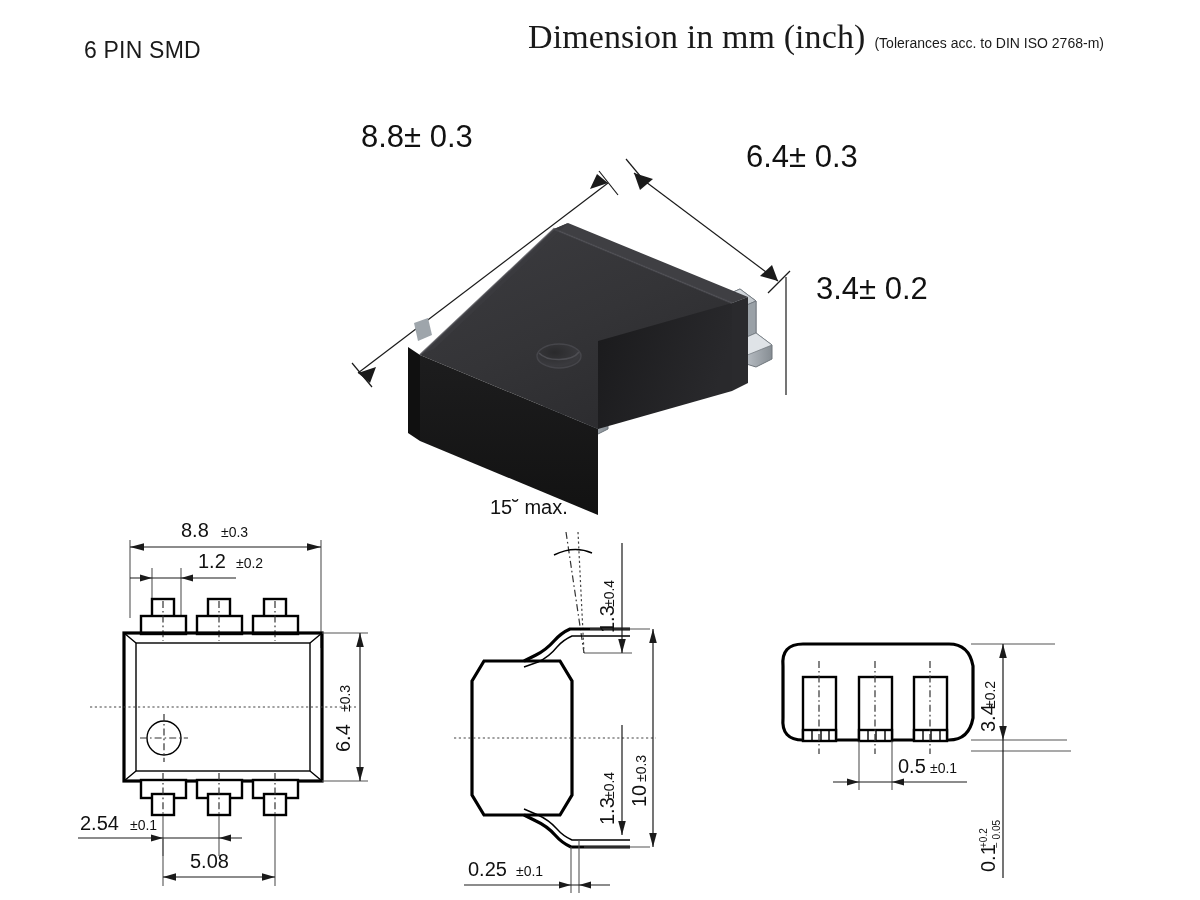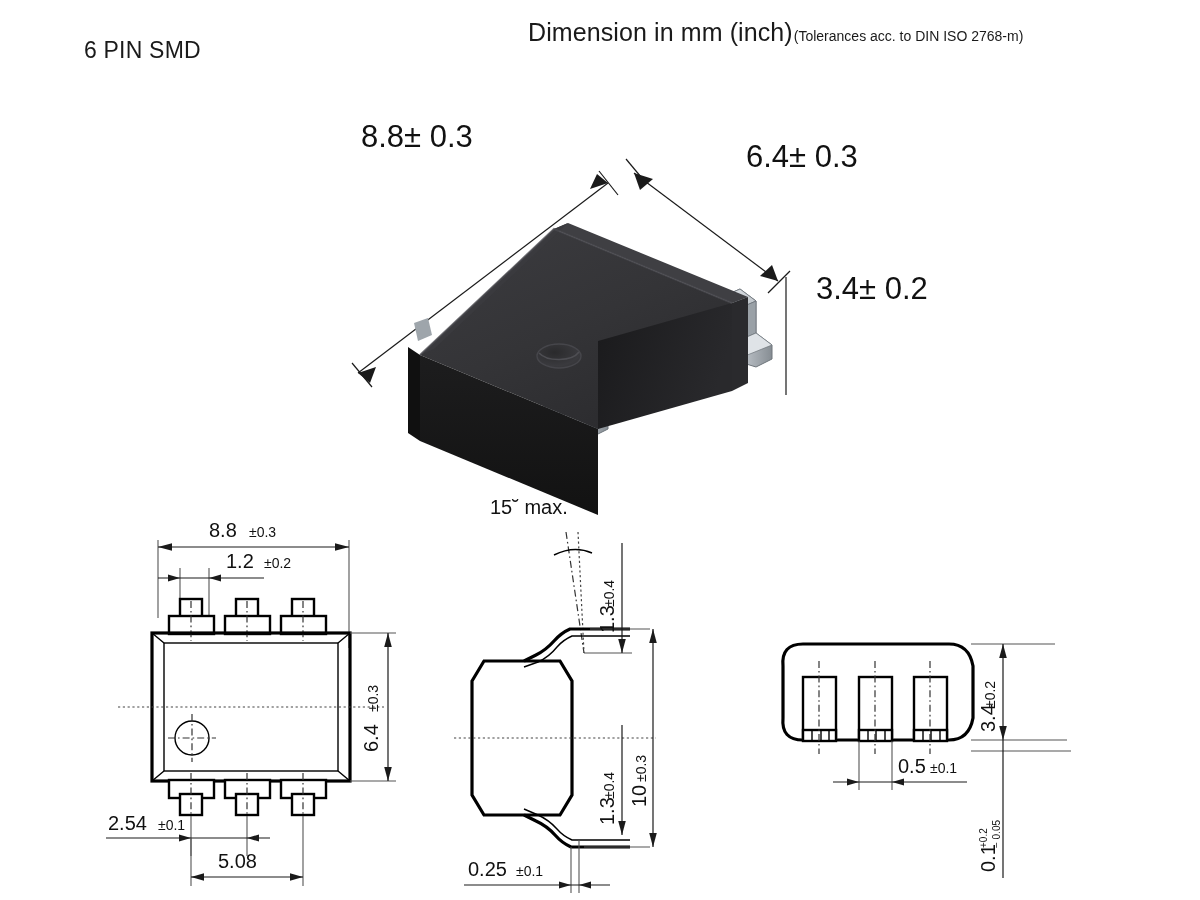--- a/index.html
+++ b/index.html
@@ -33,32 +33,33 @@
   }
   .hdr-right {
     position: absolute;
     left: 528px;
     top: 18px;
     white-space: nowrap;
     display: flex;
     align-items: baseline;
   }
   .hdr-right .big {
-    font-size: 25px;
+    font-size: 34px;
     letter-spacing: 0.1px;
+    font-family: Liberation Serif, serif;
   }
   .hdr-right .small {
     font-size: 14px;
-    margin-left: 1px;
+    margin-left: 9px;
     letter-spacing: 0px;
   }
   
   .stage { position: absolute; }
   #stage-iso   { left: 316px; top: 95px;  width: 720px; height: 400px; }
-  #stage-top   { left: 96px;  top: 500px; width: 340px; height: 400px; }
+  #stage-top   { left: 68px;  top: 500px; width: 340px; height: 400px; }
   #stage-side  { left: 450px; top: 495px; width: 290px; height: 405px; }
   #stage-front { left: 755px; top: 630px; width: 330px; height: 270px; }
 
   svg { display: block; overflow: visible; }
   svg text {
     font-family: "Liberation Sans", sans-serif;
     fill: #111111;
   }
   .dim-line   { stroke: #1a1a1a; stroke-width: 1.2; fill: none; }
   .ext-line   { stroke: #555555; stroke-width: 1.1; fill: none; }

